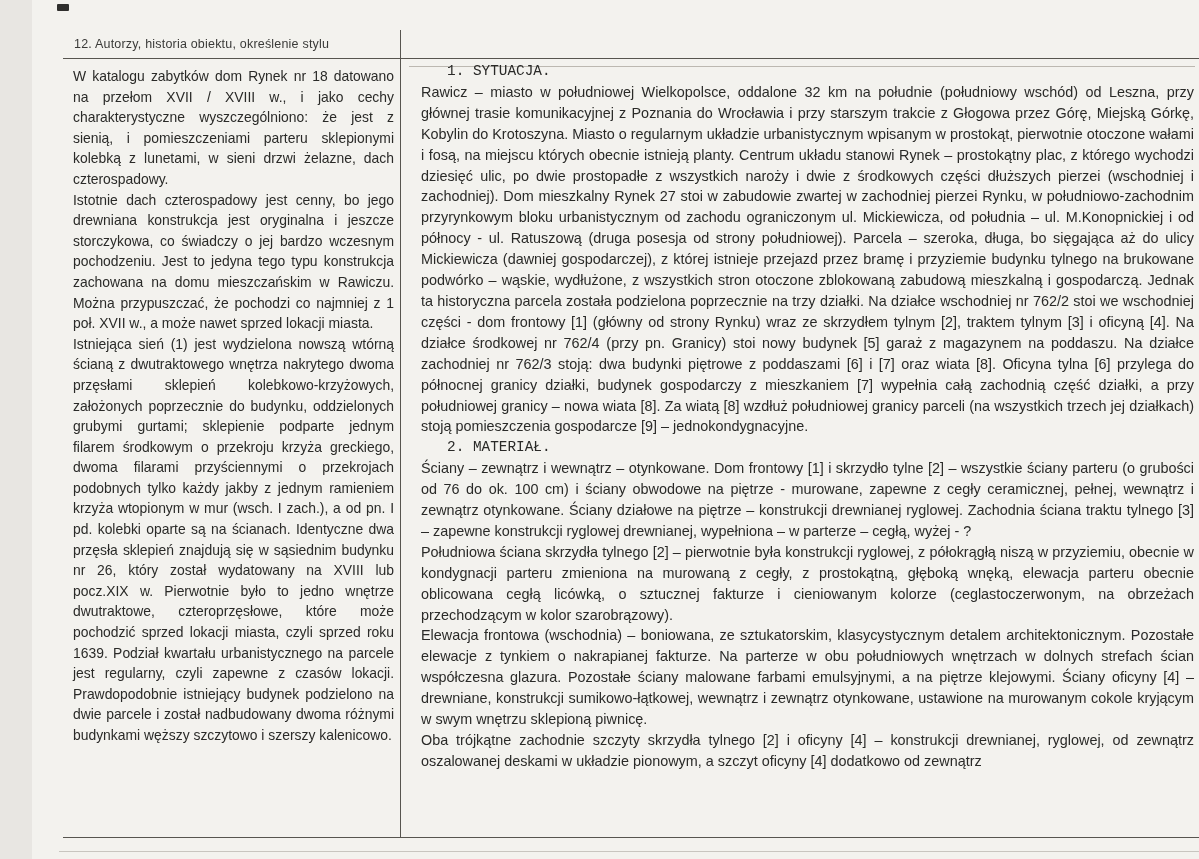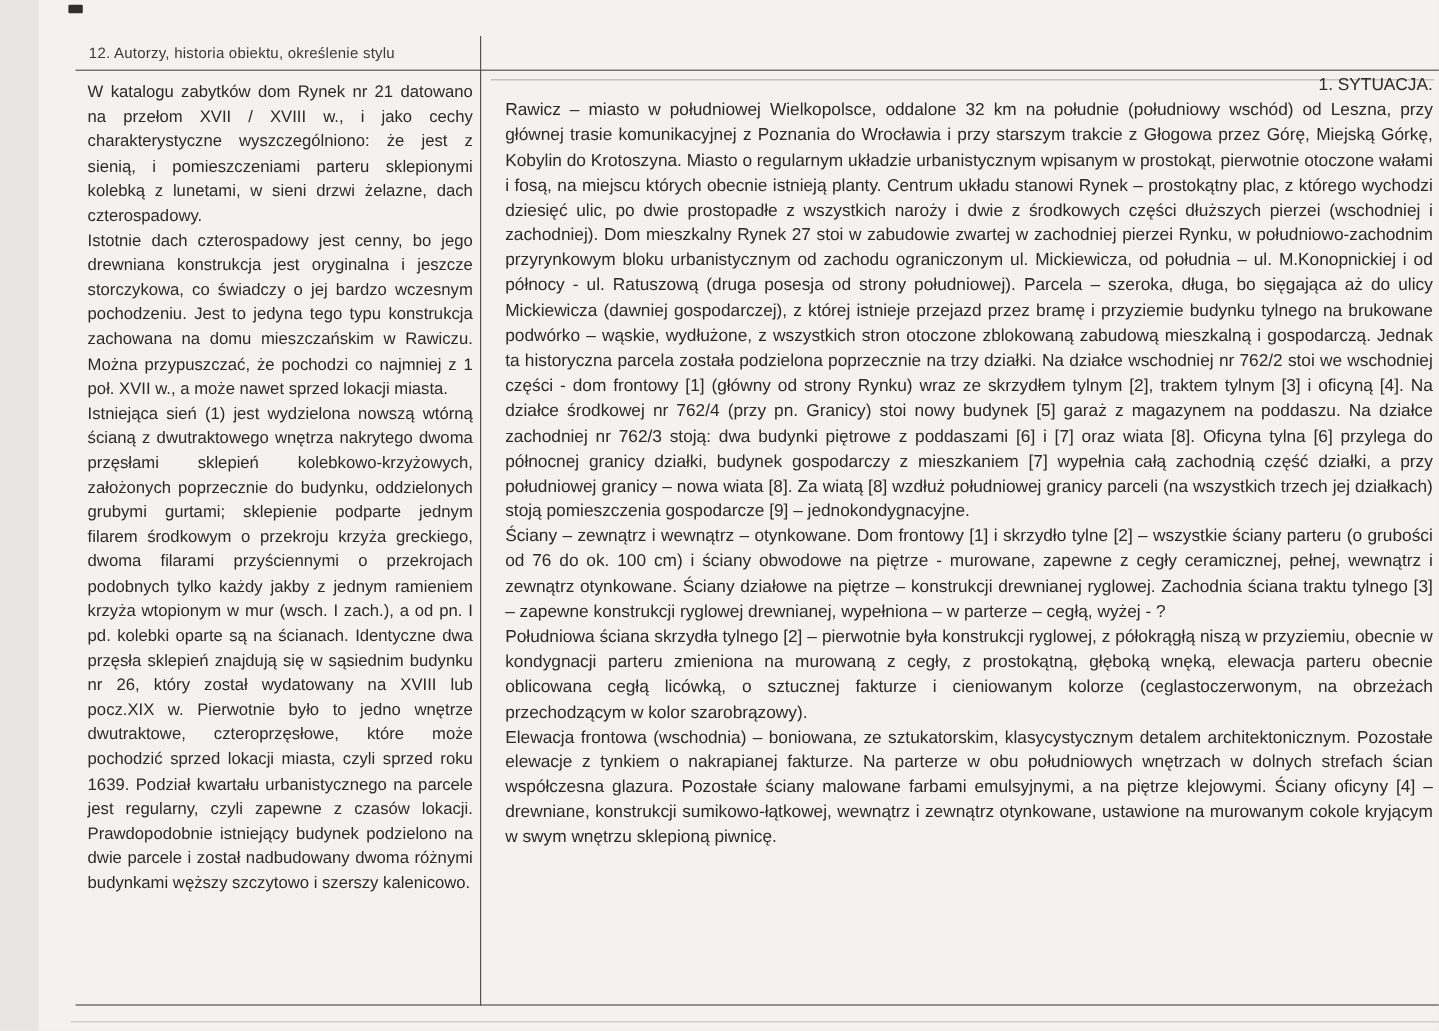--- a/index.html
+++ b/index.html
@@ -32,46 +32,48 @@
   .col{position:absolute;text-align:justify;}
   .col p{margin:0;padding:0;}
   #col-left{
     left:41px;top:66px;width:321px;
     font-size:13.9px;line-height:20.6px;
   }
   #col-right{
     left:389px;top:61px;width:773px;
     font-size:14.4px;line-height:20.9px;
   }
-  .heading{text-indent:26px;text-align:right;}
+  .heading{text-indent:26px;text-align:left;font-family:Liberation Mono, monospace;}
 </style>
 </head>
 <body>
 
 <div id="page">
 
   <div class="corner-mark"></div>
 
   <div class="hdr hdr-left">12. Autorzy, historia obiektu, określenie stylu</div>
 
 
   <div class="hrule" id="rule-top"></div>
   <div class="hrule" id="rule-top2"></div>
   <div class="vrule"></div>
 
   <div class="col" id="col-left">
-    <p>W katalogu zabytków dom Rynek nr 21 datowano na przełom XVII / XVIII w., i jako cechy charakterystyczne wyszczególniono: że jest z sienią, i pomieszczeniami parteru sklepionymi kolebką z lunetami, w sieni drzwi żelazne, dach czterospadowy.</p>
+    <p>W katalogu zabytków dom Rynek nr 18 datowano na przełom XVII / XVIII w., i jako cechy charakterystyczne wyszczególniono: że jest z sienią, i pomieszczeniami parteru sklepionymi kolebką z lunetami, w sieni drzwi żelazne, dach czterospadowy.</p>
     <p>Istotnie dach czterospadowy jest cenny, bo jego drewniana konstrukcja jest oryginalna i jeszcze storczykowa, co świadczy o jej bardzo wczesnym pochodzeniu. Jest to jedyna tego typu konstrukcja zachowana na domu mieszczańskim w Rawiczu. Można przypuszczać, że pochodzi co najmniej z 1 poł. XVII w., a może nawet sprzed lokacji miasta.</p>
     <p>Istniejąca sień (1) jest wydzielona nowszą wtórną ścianą z dwutraktowego wnętrza nakrytego dwoma przęsłami sklepień kolebkowo-krzyżowych, założonych poprzecznie do budynku, oddzielonych grubymi gurtami; sklepienie podparte jednym filarem środkowym o przekroju krzyża greckiego, dwoma filarami przyściennymi o przekrojach podobnych tylko każdy jakby z jednym ramieniem krzyża wtopionym w mur (wsch. I zach.), a od pn. I pd. kolebki oparte są na ścianach. Identyczne dwa przęsła sklepień znajdują się w sąsiednim budynku nr 26, który został wydatowany na XVIII lub pocz.XIX w. Pierwotnie było to jedno wnętrze dwutraktowe, czteroprzęsłowe, które może pochodzić sprzed lokacji miasta, czyli sprzed roku 1639. Podział kwartału urbanistycznego na parcele jest regularny, czyli zapewne z czasów lokacji. Prawdopodobnie istniejący budynek podzielono na dwie parcele i został nadbudowany dwoma różnymi budynkami węższy szczytowo i szerszy kalenicowo.</p>
   </div>
 
   <div class="col" id="col-right">
     <p class="heading">1. SYTUACJA.</p>
     <p>Rawicz – miasto w południowej Wielkopolsce, oddalone 32 km na południe (południowy wschód) od Leszna, przy głównej trasie komunikacyjnej z Poznania do Wrocławia i przy starszym trakcie z Głogowa przez Górę, Miejską Górkę, Kobylin do Krotoszyna. Miasto o regularnym układzie urbanistycznym wpisanym w prostokąt, pierwotnie otoczone wałami i fosą, na miejscu których obecnie istnieją planty. Centrum układu stanowi Rynek – prostokątny plac, z którego wychodzi dziesięć ulic, po dwie prostopadłe z wszystkich naroży i dwie z środkowych części dłuższych pierzei (wschodniej i zachodniej). Dom mieszkalny Rynek 27 stoi w zabudowie zwartej w zachodniej pierzei Rynku, w południowo-zachodnim przyrynkowym bloku urbanistycznym od zachodu ograniczonym ul. Mickiewicza, od południa – ul. M.Konopnickiej i od północy - ul. Ratuszową (druga posesja od strony południowej).  Parcela – szeroka, długa, bo sięgająca aż do ulicy Mickiewicza (dawniej gospodarczej), z której istnieje przejazd przez bramę i przyziemie budynku tylnego na brukowane podwórko – wąskie, wydłużone, z wszystkich stron otoczone zblokowaną zabudową mieszkalną i gospodarczą. Jednak ta historyczna parcela została podzielona poprzecznie na trzy działki. Na działce wschodniej nr 762/2 stoi we wschodniej części - dom frontowy [1] (główny od strony Rynku) wraz ze skrzydłem tylnym [2], traktem tylnym [3] i oficyną [4]. Na działce środkowej nr 762/4 (przy pn. Granicy) stoi nowy budynek [5] garaż z magazynem na poddaszu. Na działce zachodniej nr 762/3 stoją: dwa budynki piętrowe z poddaszami [6] i [7] oraz wiata [8]. Oficyna tylna [6] przylega do północnej granicy działki, budynek gospodarczy z mieszkaniem [7] wypełnia całą zachodnią część działki, a przy południowej granicy – nowa wiata [8]. Za wiatą [8] wzdłuż południowej granicy parceli (na wszystkich trzech jej działkach) stoją pomieszczenia gospodarcze [9] – jednokondygnacyjne.</p>
+    <p class="heading">2. MATERIAŁ.</p>
     <p>Ściany – zewnątrz i wewnątrz – otynkowane. Dom frontowy [1] i skrzydło tylne [2] – wszystkie ściany parteru (o grubości od 76 do ok. 100 cm) i ściany obwodowe na piętrze - murowane, zapewne z cegły ceramicznej, pełnej, wewnątrz i zewnątrz otynkowane. Ściany działowe na piętrze – konstrukcji drewnianej ryglowej.  Zachodnia ściana traktu tylnego [3] – zapewne konstrukcji ryglowej drewnianej, wypełniona – w parterze – cegłą, wyżej - ?</p>
     <p>Południowa ściana skrzydła tylnego [2] – pierwotnie była konstrukcji ryglowej, z półokrągłą niszą w przyziemiu, obecnie w kondygnacji parteru zmieniona na murowaną z cegły, z prostokątną, głęboką wnęką, elewacja parteru obecnie oblicowana cegłą licówką, o sztucznej fakturze i cieniowanym kolorze (ceglastoczerwonym, na obrzeżach przechodzącym w kolor szarobrązowy).</p>
     <p>Elewacja frontowa (wschodnia) – boniowana, ze sztukatorskim, klasycystycznym detalem architektonicznym. Pozostałe elewacje z tynkiem o nakrapianej fakturze. Na parterze w obu południowych wnętrzach w dolnych strefach ścian współczesna glazura. Pozostałe ściany malowane farbami emulsyjnymi, a na piętrze klejowymi. Ściany oficyny [4] – drewniane, konstrukcji sumikowo-łątkowej, wewnątrz i zewnątrz otynkowane, ustawione na murowanym cokole kryjącym w swym wnętrzu sklepioną piwnicę.</p>
+    <p>Oba trójkątne zachodnie szczyty skrzydła tylnego [2] i oficyny [4] – konstrukcji drewnianej, ryglowej, od zewnątrz oszalowanej deskami w układzie pionowym, a szczyt oficyny [4] dodatkowo od zewnątrz</p>
   </div>
 
   <div class="hrule" id="rule-bottom"></div>
   <div class="hrule" id="rule-bottom2"></div>
 
 </div>
 
 </body></html>

